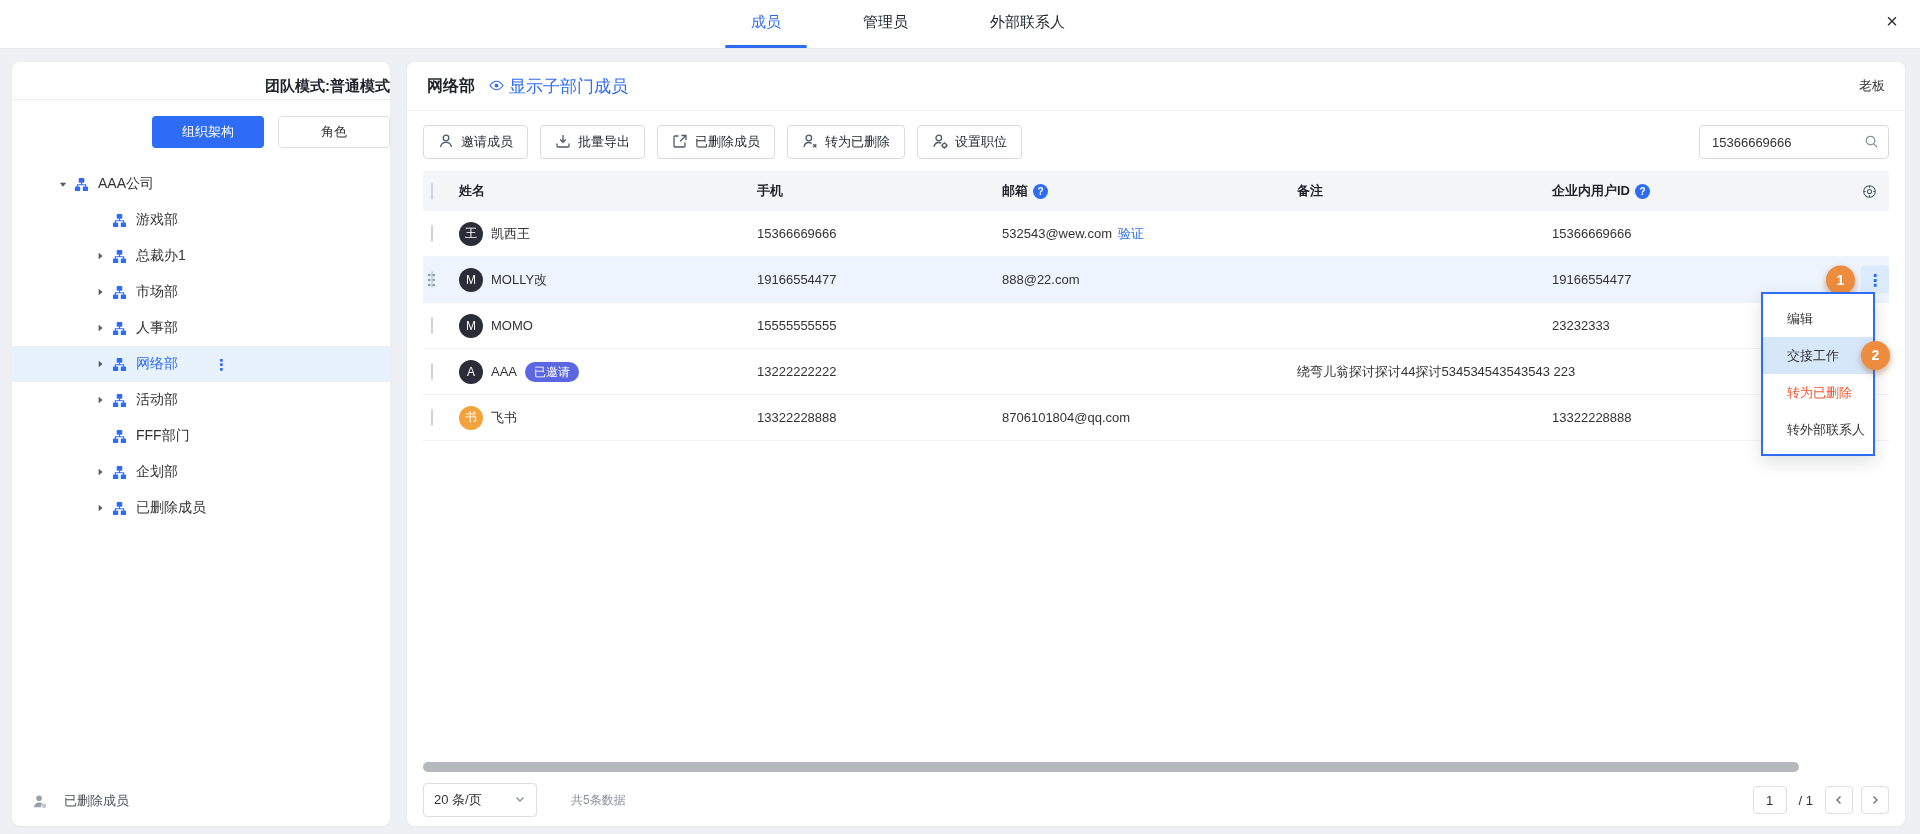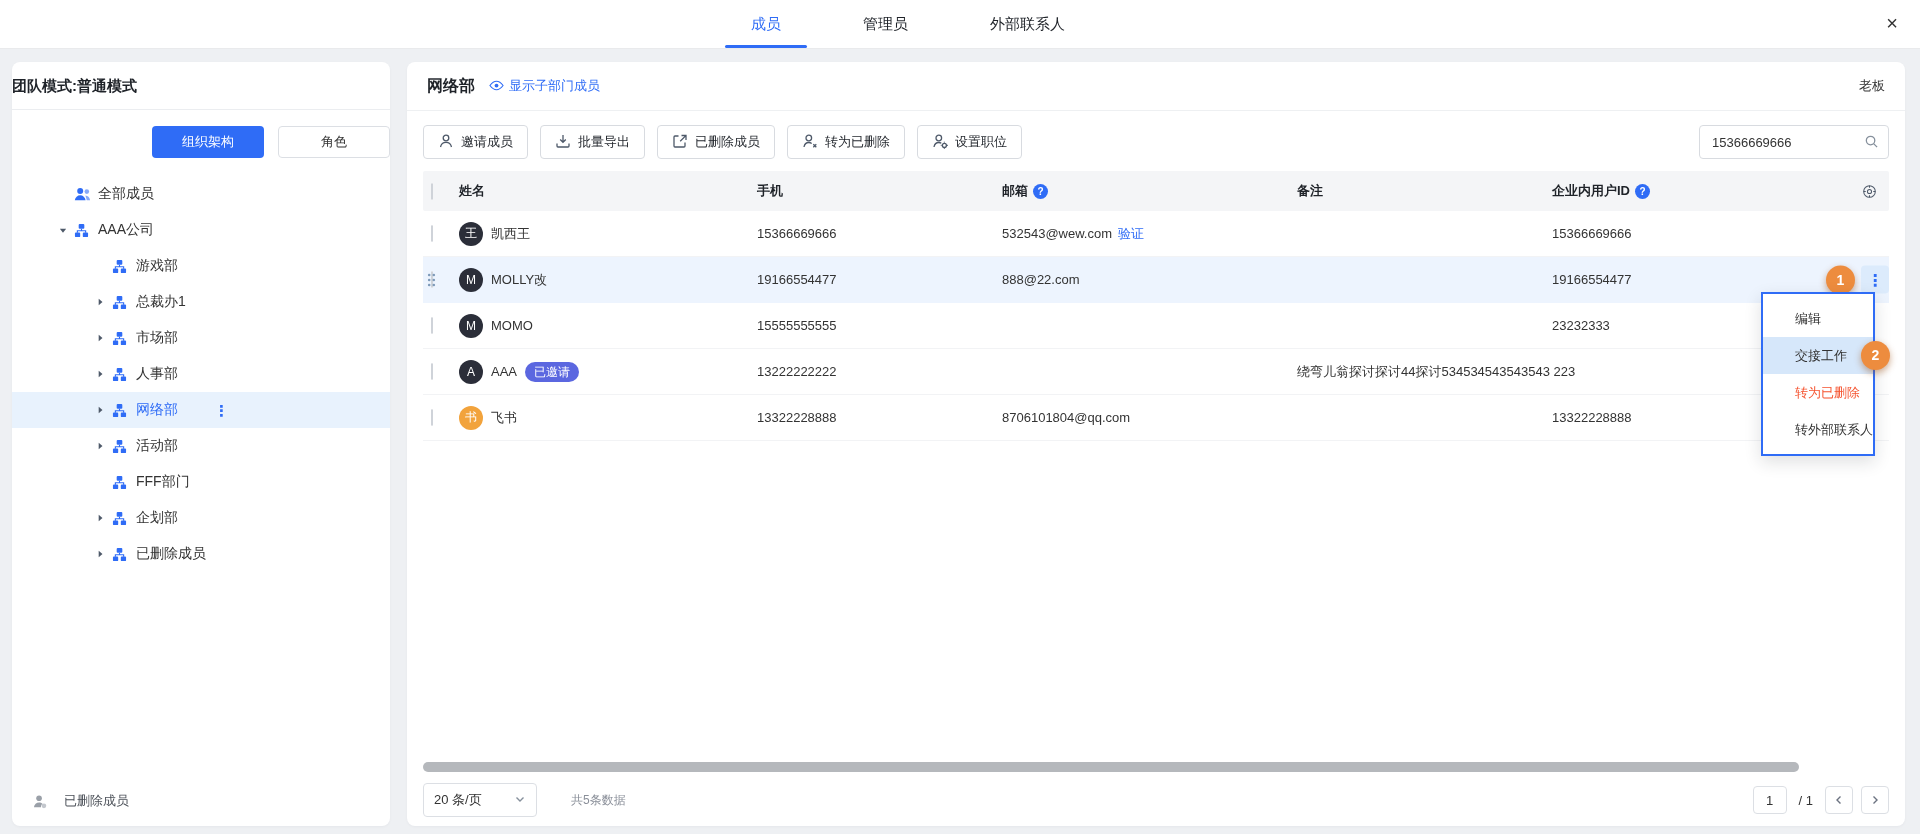--- a/index.html
+++ b/index.html
@@ -1,52 +1,52 @@
 <!DOCTYPE html>
 <html><head>
 <meta charset="utf-8">
 <style>
   * { margin:0; padding:0; box-sizing:border-box; }
   html,body { width:1920px; height:834px; overflow:hidden; }
   body { font-family:"Liberation Sans","DejaVu Sans",sans-serif; background:#eef0f3; color:#333; }
   .app { position:relative; width:1920px; height:834px; }
 
   
-  .topbar { position:relative; height:48px; background:#fff; box-shadow:0 1px 0 #e9eaec; display:flex; justify-content:center; }
+  .topbar { position:relative; height:48px; background:#fff; box-shadow:0 1px 0 #e9eaec; display:flex; justify-content:center;font-family:Liberation Mono, monospace; }
   .tabs { display:flex; gap:30px; margin-right:104px; }
   .tab { position:relative; height:48px; line-height:48px; padding:0 26px; font-size:15px; color:#1f2329; cursor:pointer; }
   .tab.active { color:#2f6cf6; }
   .tab.active::after { content:""; position:absolute; left:0; right:0; bottom:0; height:3px; background:#2f6cf6; border-radius:2px; }
   .close-x { position:absolute; right:22px; top:0; height:48px; line-height:46px; font-size:20px; color:#333; cursor:pointer; }
 
   
   .content { position:absolute; top:48px; left:0; right:0; bottom:0; padding:14px 15px 8px 12px; display:flex; gap:17px; }
   .card { background:#fff; border-radius:8px; box-shadow:0 1px 3px rgba(20,30,50,.04); }
 
   
   .sidebar { position:relative; width:378px; flex:none; overflow:hidden; }
-  .sb-title { height:48px; line-height:48px; text-align:left; font-size:15px; font-weight:700; color:#1f2329; border-bottom:1px solid #ebedf0; }
+  .sb-title { height:38px; line-height:48px; text-align:right; font-size:15px; font-weight:700; color:#1f2329; border-bottom:1px solid #ebedf0; }
   .sb-btns { display:flex; justify-content:flex-end; gap:14px; margin-top:16px; }
   .btn-primary { width:112px; height:32px; background:#2f6cf6; color:#fff; border:none; border-radius:4px; font-size:13px; cursor:pointer; }
   .btn-plain { width:112px; height:32px; background:#fff; color:#333; border:1px solid #dcdfe4; border-radius:4px; font-size:13px; cursor:pointer; }
   .tree { margin-top:18px; }
   .tree-item { position:relative; height:36px; display:flex; align-items:center; font-size:14px; color:#333; cursor:pointer; }
   .tree-item.lvl0 { padding-left:46px; }
   .tree-item.lvl1 { padding-left:84px; }
   .tree-item.selected { background:#e8f2fd; color:#2f6cf6; }
   .caret { width:16px; display:inline-flex; align-items:center; flex:none; }
   .t-ico { width:24px; display:inline-flex; align-items:center; flex:none; }
   .tree-more { margin-left:36px; color:#2f6cf6; font-size:15px; font-weight:700; line-height:1; }
   .sb-bottom { position:absolute; left:20px; bottom:16px; display:flex; align-items:center; gap:8px; font-size:13px; color:#4a4f57; cursor:pointer; }
 
   
   .main { position:relative; flex:1; overflow:hidden; }
   .m-header { height:49px; display:flex; align-items:center; padding:0 20px; border-bottom:1px solid #eef0f2; }
   .m-title { font-size:16px; font-weight:700; color:#1f2329; }
-  .show-sub { display:flex; align-items:center; gap:5px; margin-left:14px; color:#2f6cf6; font-size:13px; cursor:pointer; }
+  .show-sub { display:flex; align-items:center; gap:5px; margin-left:14px; color:#2f6cf6; font-size:17px; cursor:pointer; }
   .corner { margin-left:auto; font-size:13px; color:#333; }
   .m-toolbar { display:flex; align-items:center; gap:12px; padding:14px 16px 12px; }
   .tb-btn { display:inline-flex; align-items:center; gap:7px; height:34px; padding:0 14px; background:#fff; border:1px solid #d8dbe0; border-radius:4px; font-size:13px; color:#1f2329; cursor:pointer; }
   .search-box { margin-left:auto; position:relative; width:190px; height:34px; }
   .search-box input { width:100%; height:100%; border:1px solid #d8dbe0; border-radius:4px; padding:0 32px 0 12px; font-size:13px; color:#333; outline:none; font-family:inherit; }
   .search-box .s-ico { position:absolute; right:10px; top:9px; cursor:pointer; }
 
   .grid-cols { display:grid; grid-template-columns:36px 290px 245px 295px 255px 1fr 40px; align-items:center; }
   .t-head { margin:0 16px; height:40px; background:#f4f5f7; border-radius:2px; font-size:13px; font-weight:700; color:#1f2329; }
   .t-head .hcell { display:flex; align-items:center; gap:5px; padding-left:8px; }
@@ -61,21 +61,21 @@
   .vlink { color:#2f6cf6; margin-left:6px; cursor:pointer; }
   .help-dot { width:15px; height:15px; border-radius:50%; background:#2f6cf6; color:#fff; font-size:10px; font-weight:700; display:inline-flex; align-items:center; justify-content:center; cursor:pointer; }
   .gear-cell { display:flex; justify-content:center; cursor:pointer; }
   .drag { position:absolute; left:4px; top:16px; cursor:grab; }
   .row-actions { position:absolute; right:0; top:50%; transform:translateY(-50%); display:flex; align-items:center; gap:6px; }
   .step-badge { width:29px; height:29px; border-radius:50%; background:#ed8c3e; color:#fff; font-size:14px; font-weight:700; display:flex; align-items:center; justify-content:center; box-shadow:0 3px 7px rgba(150,70,10,.45); }
   .more-btn { width:28px; height:28px; border-radius:4px; background:#dcebfc; color:#2f6cf6; font-size:16px; font-weight:700; display:flex; align-items:center; justify-content:center; cursor:pointer; }
 
   
   .ctx-menu { position:absolute; top:230px; right:30px; width:114px; background:#fff; border:2px solid #2f6cf6; box-shadow:0 6px 16px rgba(31,35,41,.14); z-index:9; padding:6px 0; }
-  .ctx-item { position:relative; height:37px; line-height:37px; padding:0 32px; font-size:13px; color:#333; cursor:pointer; white-space:nowrap; }
+  .ctx-item { position:relative; height:37px; line-height:37px; padding:0 24px; font-size:13px; color:#333; cursor:pointer; white-space:nowrap; }
   .ctx-item.hl2 { background:#d6e7fa; }
   .ctx-item.danger { color:#f5532f; }
   .ctx-badge { position:absolute; right:-17px; top:4px; }
 
   
   .hscroll { position:absolute; left:16px; bottom:54px; width:calc(100% - 122px); height:10px; background:#b5b8bc; border-radius:6px; cursor:pointer; }
   .pager { position:absolute; left:16px; right:16px; bottom:10px; height:32px; display:flex; align-items:center; }
   .page-size { width:114px; height:30px; border:1px solid #dcdfe4; border-radius:4px; display:flex; align-items:center; justify-content:space-between; padding:16px 10px; font-size:13px; color:#333; cursor:pointer; background:#fff; }
   .total { margin-left:34px; font-size:12px; color:#8a8f99; }
   .pager-right { margin-left:auto; display:flex; align-items:center; gap:8px; }
@@ -100,32 +100,20 @@
   <div class="content">
 
     <aside class="sidebar card">
       <div class="sb-title">团队模式:普通模式</div>
       <div class="sb-btns">
         <button class="btn-primary">组织架构</button>
         <button class="btn-plain">角色</button>
       </div>
       <div class="tree" id="tree">
           <div class="tree-item lvl0">
-            <span class="caret"></span>
-            <span class="t-ico">
-              <svg width="17" height="14" viewBox="0 0 17 14">
-                <circle cx="6.2" cy="4" r="3" fill="#2f6cf6"></circle>
-                <path d="M.8 13.2c.4-3 2.7-5 5.4-5s5 2 5.4 5z" fill="#2f6cf6"></path>
-                <circle cx="12.8" cy="4.6" r="2.3" fill="#85a9f9"></circle>
-                <path d="M11.4 8.4c2.4.1 4.2 1.9 4.7 4.8h-3.3z" fill="#85a9f9"></path>
-              </svg>
-            </span>
-            <span>全部成员</span>
-          </div>
-          <div class="tree-item lvl0">
             <span class="caret">
               <svg width="10" height="9" viewBox="0 0 10 10">
                 <path d="M1.5 3h7L5 7.5z" fill="#4e5969"></path>
               </svg>
             </span>
             <span class="t-ico">
               <svg width="15" height="15" viewBox="0 0 16 16">
                 <rect x="5" y="1" width="6" height="5" rx="1" fill="#2f6cf6"></rect>
                 <path d="M8 6v2.2M3.6 10.4V8.2h8.8v2.2" stroke="#2f6cf6" stroke-width="1.2" fill="none"></path>
                 <rect x="1" y="10.2" width="5.6" height="4.8" rx="1" fill="#2f6cf6"></rect>

